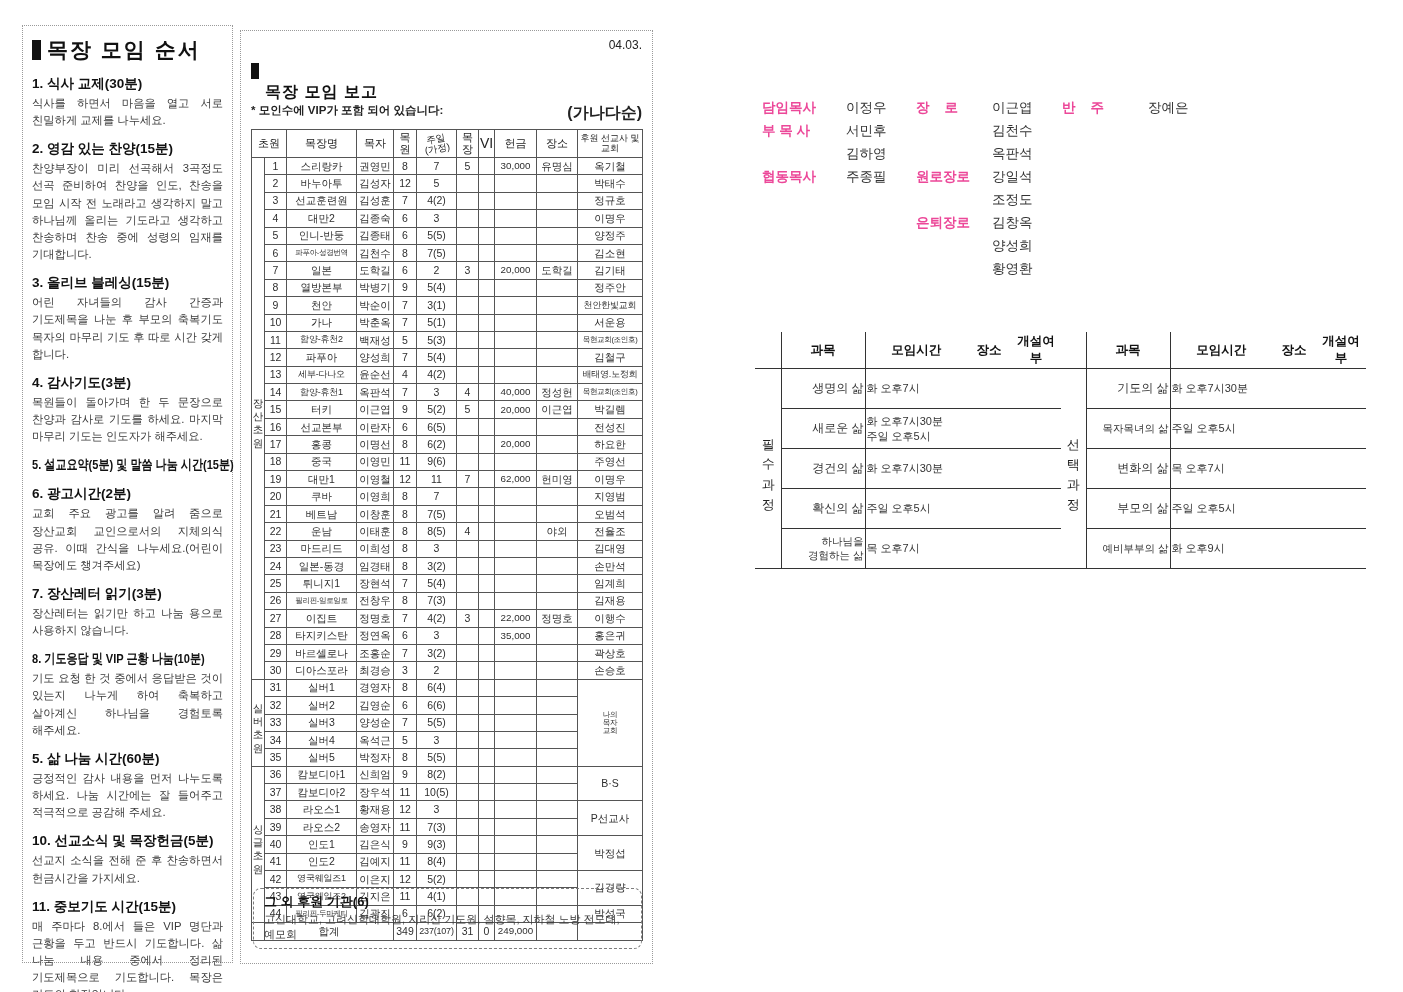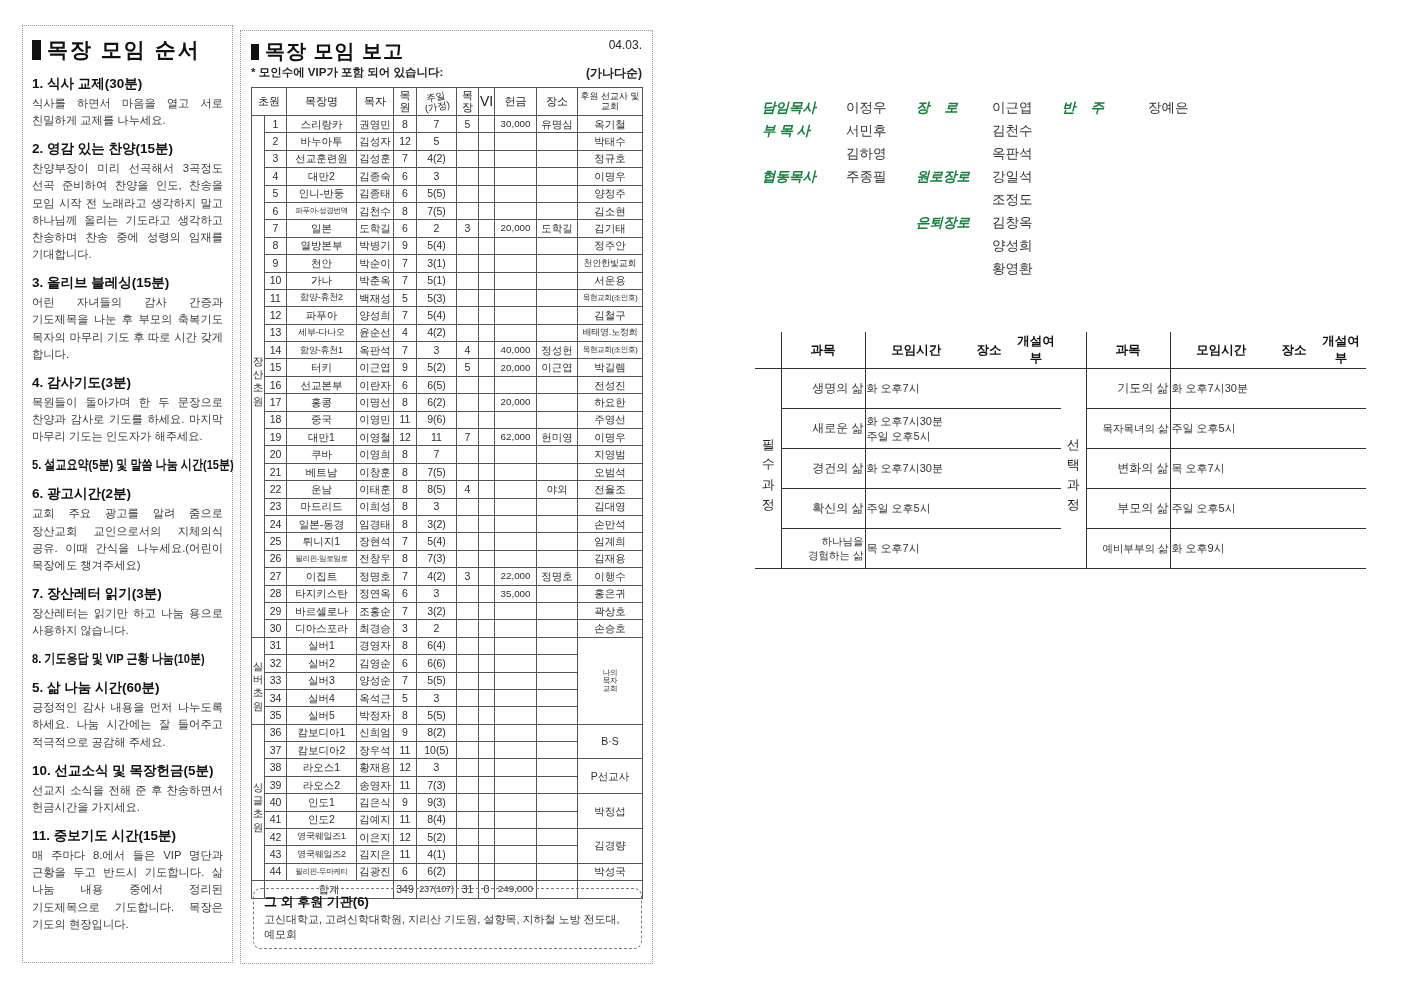--- a/index.html
+++ b/index.html
@@ -19,25 +19,25 @@
   .bar.b1{width:9px;height:20px;}
   .bar.b2{width:8px;height:16px;}
   .osec{margin-top:11px;}
   .osec-h{font-size:13.5px;font-weight:bold;color:#111;white-space:nowrap;}
   .osec-h.cond{transform:scaleX(0.82);transform-origin:left center;}
   .osec-b{font-size:11.3px;line-height:1.52;text-align:justify;margin-top:2px;color:#3a3a3a;word-break:keep-all;}
 
   
   #report-panel{left:240px;top:30px;width:413px;height:934px;padding:7px 10px;}
   .rp-titlerow{display:flex;justify-content:space-between;align-items:flex-start;}
-  #report-title{font-size:20px;letter-spacing:1px;}
+  #report-title{font-size:16px;letter-spacing:1px;margin-top:44px;}
   .rp-date{font-size:12px;color:#222;}
   .rp-noterow{display:flex;justify-content:space-between;margin-top:0px;}
   .rp-note{font-size:11.5px;font-weight:bold;color:#222;}
-  .rp-sort{font-size:12px;font-weight:bold;color:#222;}
+  .rp-sort{font-size:16px;font-weight:bold;color:#222;}
 
   table.report{border-collapse:collapse;table-layout:fixed;width:391px;margin-top:5px;}
   table.report td{
     border:1px solid #555;text-align:center;vertical-align:middle;
     font-size:10.5px;height:16.4px;padding:0 1px;overflow:hidden;white-space:pre-line;line-height:1.05;
   }
   table.report thead td{font-size:11px;height:27px;font-weight:normal;color:#222;}
   table.report td.juil-h div{transform:rotate(-10deg);font-size:9.5px;line-height:1.0;}
   table.report td.gcell{
     writing-mode:vertical-lr;text-orientation:upright;letter-spacing:3px;
@@ -48,21 +48,21 @@
   table.report td.money{font-size:9.8px;}
   table.report tr.total td{font-weight:normal;}
 
   #footer-box{position:absolute;left:12px;right:10px;bottom:14px;border:1.5px dashed #7d7d7d;border-radius:8px;padding:4px 12px 6px 10px;margin-top:12px;}
   #footer-box .fb-title{font-size:13px;font-weight:bold;color:#111;}
   #footer-box .fb-body{font-size:11px;color:#3a3a3a;margin-top:1px;}
 
   
   #staff-grid{left:762px;top:99px;display:grid;grid-template-columns:84px 70px 76px 70px 86px 84px;grid-auto-rows:23px;font-size:13.5px;}
   .scell{white-space:pre;overflow:visible;}
-  .srole{font-weight:bold;color:#15803d;font-style:italic;}
+  .srole{font-weight:bold;color:#ec4899;}
   .sname{color:#333;}
 
   
   .course{width:306px;}
   table.ctab{border-collapse:collapse;table-layout:fixed;width:306px;}
   table.ctab td{vertical-align:middle;white-space:pre-line;overflow:hidden;}
   table.ctab tr.chead td{border-bottom:1.5px solid #333;font-weight:bold;font-size:12.5px;height:30px;text-align:center;color:#111;}
   table.ctab td.cs{border-left:1.5px solid #333;border-right:1.5px solid #333;text-align:right;font-size:12px;}
   table.ctab tbody td{border-bottom:1px solid #333;height:37px;font-size:11px;color:#333;}
   table.ctab td.ct{text-align:left;line-height:1.3;}
@@ -105,20 +105,21 @@
       <div class="osec">
         <div class="osec-h">6. 광고시간(2분)</div>
         <div class="osec-b">교회 주요 광고를 알려 줌으로 장산교회 교인으로서의 지체의식 공유. 이때 간식을 나누세요.(어린이 목장에도 챙겨주세요)</div>
       </div>
       <div class="osec">
         <div class="osec-h">7. 장산레터 읽기(3분)</div>
         <div class="osec-b">장산레터는 읽기만 하고 나눔 용으로 사용하지 않습니다.</div>
       </div>
       <div class="osec">
         <div class="osec-h cond">8. 기도응답 및 VIP 근황 나눔(10분)</div>
+        <div class="osec-b">기도 요청 한 것 중에서 응답받은 것이 있는지 나누게 하여 축복하고 살아계신 하나님을 경험토록 해주세요.</div>
       </div>
       <div class="osec">
         <div class="osec-h">5. 삶 나눔 시간(60분)</div>
         <div class="osec-b">긍정적인 감사 내용을 먼저 나누도록 하세요. 나눔 시간에는 잘 들어주고 적극적으로 공감해 주세요.</div>
       </div>
       <div class="osec">
         <div class="osec-h">10. 선교소식 및 목장헌금(5분)</div>
         <div class="osec-b">선교지 소식을 전해 준 후 찬송하면서 헌금시간을 가지세요.</div>
       </div>
       <div class="osec">

